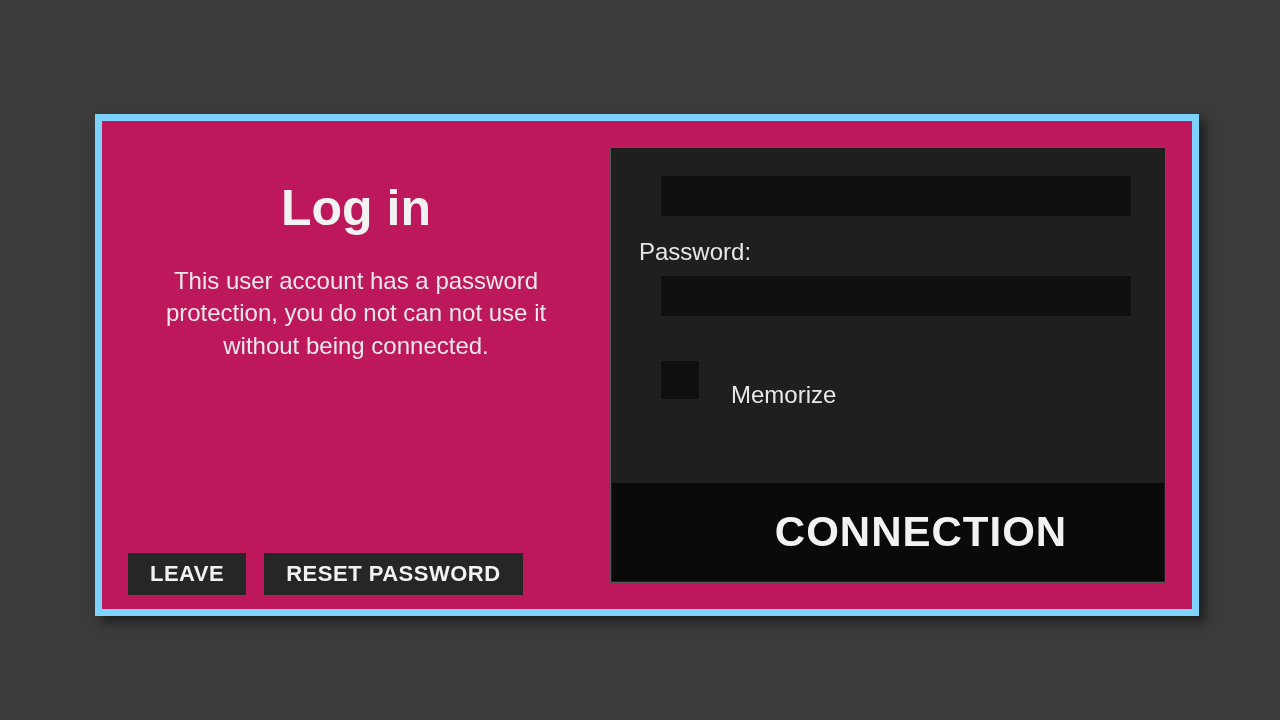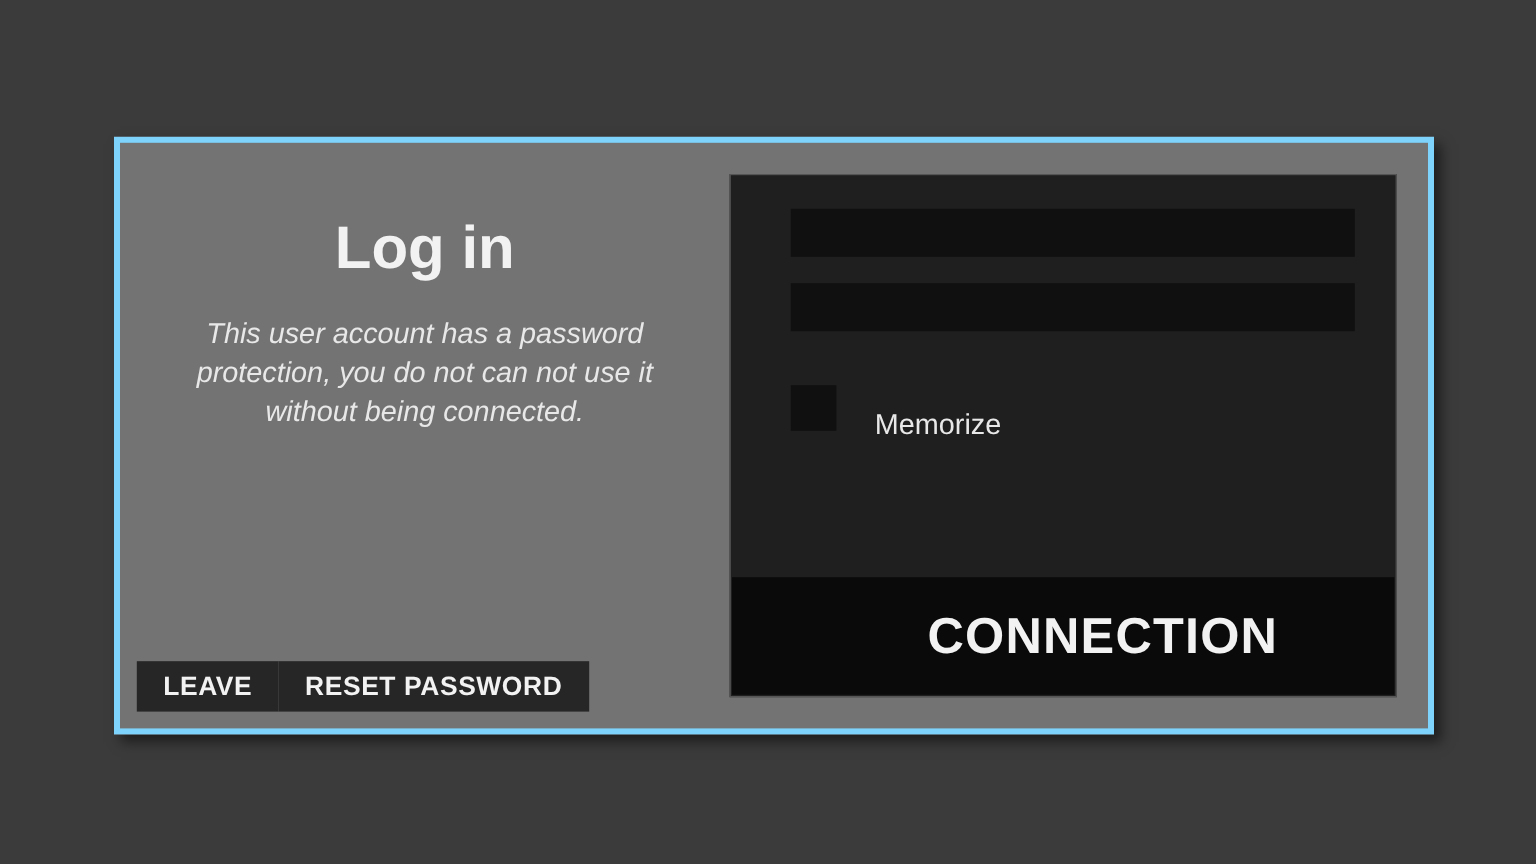--- a/index.html
+++ b/index.html
@@ -10,22 +10,22 @@
     background: #3b3b3b;
     font-family: Verdana, Geneva, sans-serif;
     overflow: hidden;
   }
   .dialog {
     position: absolute;
     left: 95px;
     top: 114px;
     width: 1090px;
     height: 488px;
-    background: #737373;
-    border: 5px solid #7dd3fc;
+    background: #be185d;
+    border: 7px solid #7dd3fc;
     box-shadow: 6px 6px 10px rgba(0,0,0,0.5);
     display: flex;
   }
   .left-pane {
     flex: 1;
     position: relative;
     padding: 40px 30px 20px 30px;
     box-sizing: border-box;
     text-align: center;
   }
@@ -35,27 +35,27 @@
     font-weight: bold;
     margin-top: 18px;
     margin-bottom: 28px;
   }
   .desc {
     color: #e8e8e8;
     font-size: 24px;
     line-height: 1.35;
     margin: 0 auto;
     max-width: 420px;
-    font-style: italic;
   }
   .left-buttons {
     position: absolute;
-    left: 14px;
+    left: 26px;
     bottom: 14px;
     display: flex;
+    gap: 18px;
     justify-content: space-between;
   }
   .btn-small {
     background: #262626;
     color: #f2f2f2;
     font-weight: bold;
     font-size: 22px;
     letter-spacing: 0.5px;
     padding: 8px 22px;
     border: none;
@@ -140,20 +140,21 @@
 
     <div class="left-buttons">
       <button class="btn-small">LEAVE</button>
       <button class="btn-small">RESET PASSWORD</button>
     </div>
   </div>
 
   <div class="right-pane">
     <input type="text" class="text-input" readonly="" value="" style="">
 
+    <div class="field-label">Password:</div>
     <input type="password" class="text-input" value="" style="">
 
     <div class="memorize-row">
       <div class="checkbox"></div>
       <div class="memorize-label">Memorize</div>
     </div>
 
     <button class="connection-btn">CONNECTION</button>
   </div>
 

